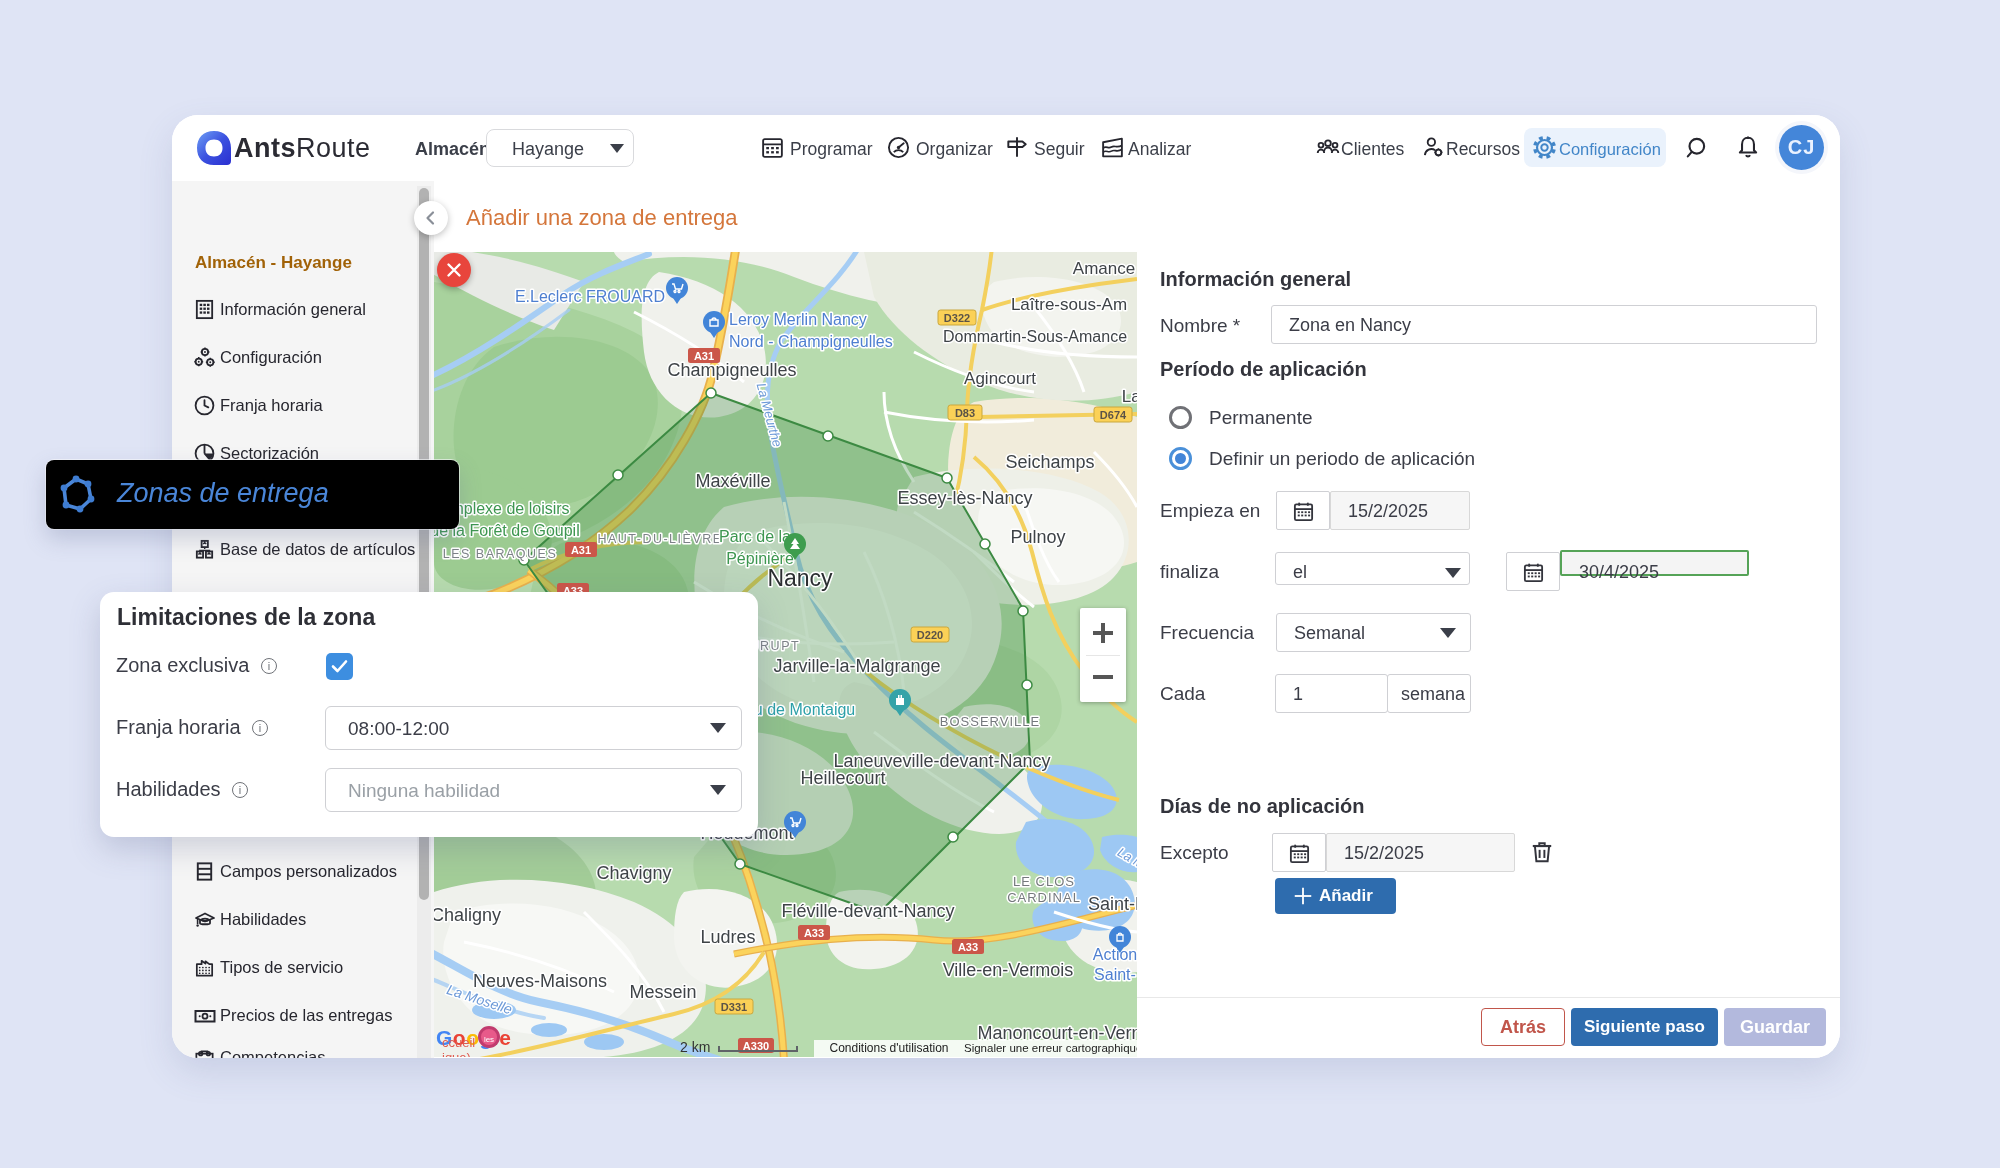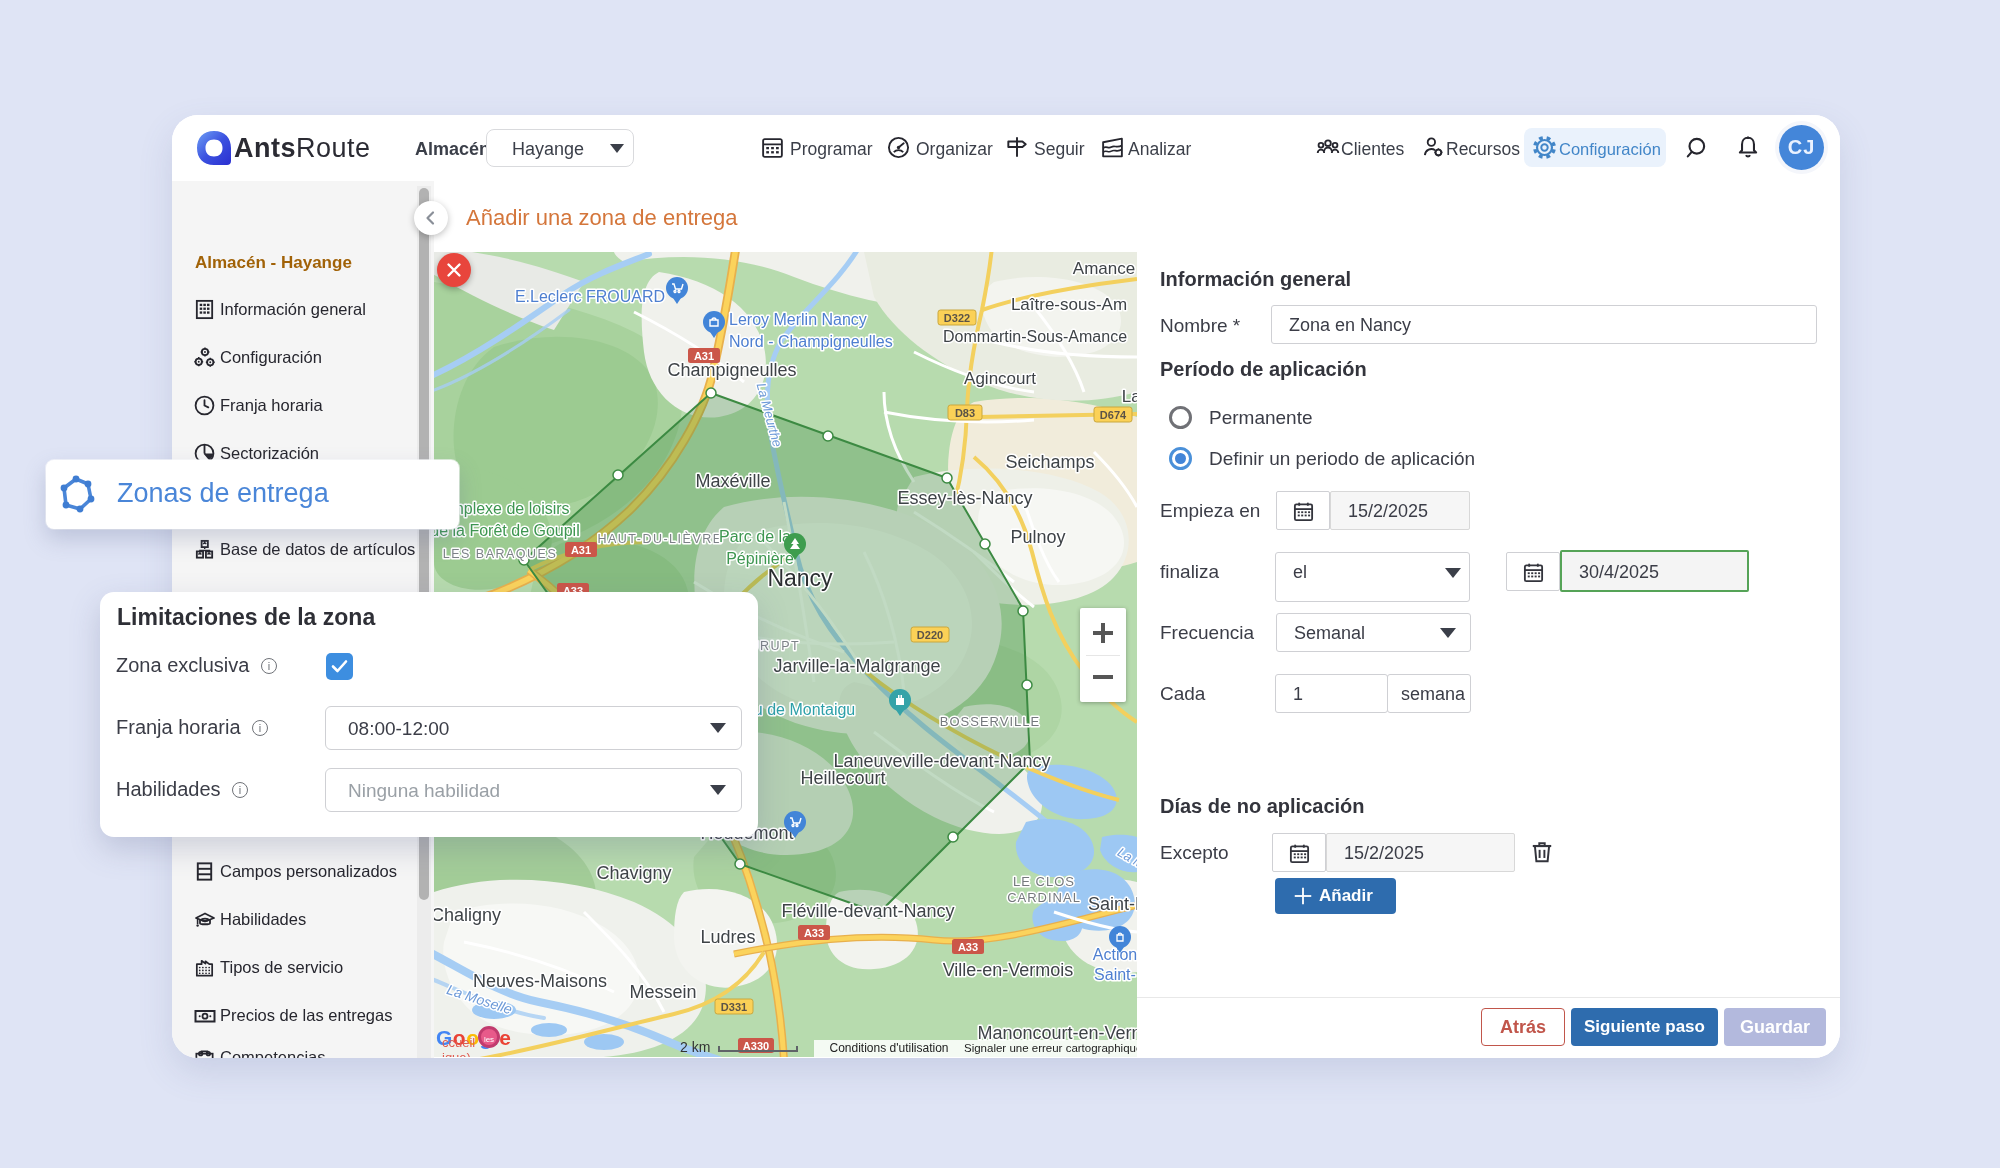--- a/index.html
+++ b/index.html
@@ -536,21 +536,21 @@
             <rect x="9.6" y="15.2" width="2.1" height="1.9"></rect>
             <rect x="13.2" y="15.2" width="2.1" height="1.9"></rect>
             <rect x="16.8" y="15.2" width="2.1" height="1.9"></rect>
           </g>
         </svg>
     </div>
     <div class="gray-inp" style="left:193px;top:310px;width:140px;height:39px;">
         <span style="position:absolute;left:17px;top:9px;">15/2/2025</span>
       </div>
     <div class="lbl" style="left:23px;top:380px;">finaliza</div>
-    <div class="inp" style="left:138px;top:371px;width:195px;height:50px;">
+    <div class="inp" style="left:138px;top:371px;width:195px;height:33px;">
         <span style="position:absolute;left:17px;top:9px;">el</span>
       </div>
     <div class="caret" style="left:308px;top:387px;border-left-width:8px;border-right-width:8px;border-top-width:10px;"></div>
     <div class="calbox" style="left:369px;top:371px;">
       <svg style="position:absolute;left:15px;top:8px" width="23" height="23" viewBox="0 0 24 24">
           <rect x="3" y="4.5" width="18" height="16.5" rx="1.5" fill="none" stroke="#33343c" stroke-width="1.9"></rect>
           <line x1="3" y1="9.5" x2="21" y2="9.5" stroke="#33343c" stroke-width="1.9"></line>
           <line x1="7.5" y1="2.8" x2="7.5" y2="6" stroke="#33343c" stroke-width="1.9"></line>
           <line x1="16.5" y1="2.8" x2="16.5" y2="6" stroke="#33343c" stroke-width="1.9"></line>
           <g fill="#33343c">
@@ -558,21 +558,21 @@
             <rect x="9.6" y="11.8" width="2.1" height="1.9"></rect>
             <rect x="13.2" y="11.8" width="2.1" height="1.9"></rect>
             <rect x="16.8" y="11.8" width="2.1" height="1.9"></rect>
             <rect x="6" y="15.2" width="2.1" height="1.9"></rect>
             <rect x="9.6" y="15.2" width="2.1" height="1.9"></rect>
             <rect x="13.2" y="15.2" width="2.1" height="1.9"></rect>
             <rect x="16.8" y="15.2" width="2.1" height="1.9"></rect>
           </g>
         </svg>
     </div>
-    <div class="gray-inp" style="left:423px;top:369px;width:189px;height:42px;border:2px solid #55a357;background:#f4f4f4;">
+    <div class="gray-inp" style="left:423px;top:369px;width:189px;height:26px;border:2px solid #55a357;background:#f4f4f4;">
         <span style="position:absolute;left:17px;top:10px;">30/4/2025</span>
       </div>
     <div class="lbl" style="left:23px;top:441px;">Frecuencia</div>
     <div class="inp" style="left:139px;top:432px;width:195px;height:39px;">
         <span style="position:absolute;left:17px;top:9px;">Semanal</span>
       </div>
     <div class="caret" style="left:303px;top:447px;border-left-width:8px;border-right-width:8px;border-top-width:10px;"></div>
     <div class="lbl" style="left:23px;top:502px;">Cada</div>
     <div class="inp" style="left:138px;top:493px;width:113px;height:39px;">
         <span style="position:absolute;left:17px;top:9px;">1</span>
@@ -622,21 +622,21 @@
     <div class="bluebtn" style="left:434px;top:827px;width:147px;height:38px;font-size:17px;line-height:38px;">Siguiente paso</div>
     <div class="bluebtn" style="left:587px;top:827px;width:102px;height:38px;background:#b3b9dd;font-size:18px;line-height:38px;">Guardar</div>
   </div>
   <div id="backbtn">
       <svg style="position:absolute;left:8px;top:8px" width="18" height="18" viewBox="0 0 18 18">
         <path d="M11 3.5 L5.5 9 L11 14.5" fill="none" stroke="#8a8f98" stroke-width="2.2" stroke-linecap="round" stroke-linejoin="round"></path>
       </svg>
     </div>
   <div id="pagetitle">Añadir una zona de entrega</div>
 </div>
-<div id="popout" style="position:absolute;left:46px;top:460px;width:413px;height:69px;background:#ffffff;border-radius:8px;box-shadow:0 10px 22px rgba(100,110,150,0.28), 0 0 0 1px rgba(255,255,255,0.6);z-index:20;">
+<div id="popout" style="position:absolute;left:46px;top:460px;width:413px;height:69px;background:#000000;border-radius:8px;box-shadow:0 10px 22px rgba(100,110,150,0.28), 0 0 0 1px rgba(255,255,255,0.6);z-index:20;font-style:italic;">
   <svg style="position:absolute;left:9px;top:12px" width="46" height="46" viewBox="0 0 46 46">
     <path d="M21,7 L33,12 L36,27 L25,37 L11,33 L9,16 Z" fill="none" stroke="#4a86d8" stroke-width="3.6" stroke-linejoin="round"></path>
     <g fill="#3f7dd2">
         <circle cx="21" cy="7" r="3.4"></circle>
         <circle cx="33" cy="12" r="3.4"></circle>
         <circle cx="36" cy="27" r="3.4"></circle>
         <circle cx="25" cy="37" r="3.4"></circle>
         <circle cx="11" cy="33" r="3.4"></circle>
         <circle cx="9" cy="16" r="3.4"></circle>
       </g>

